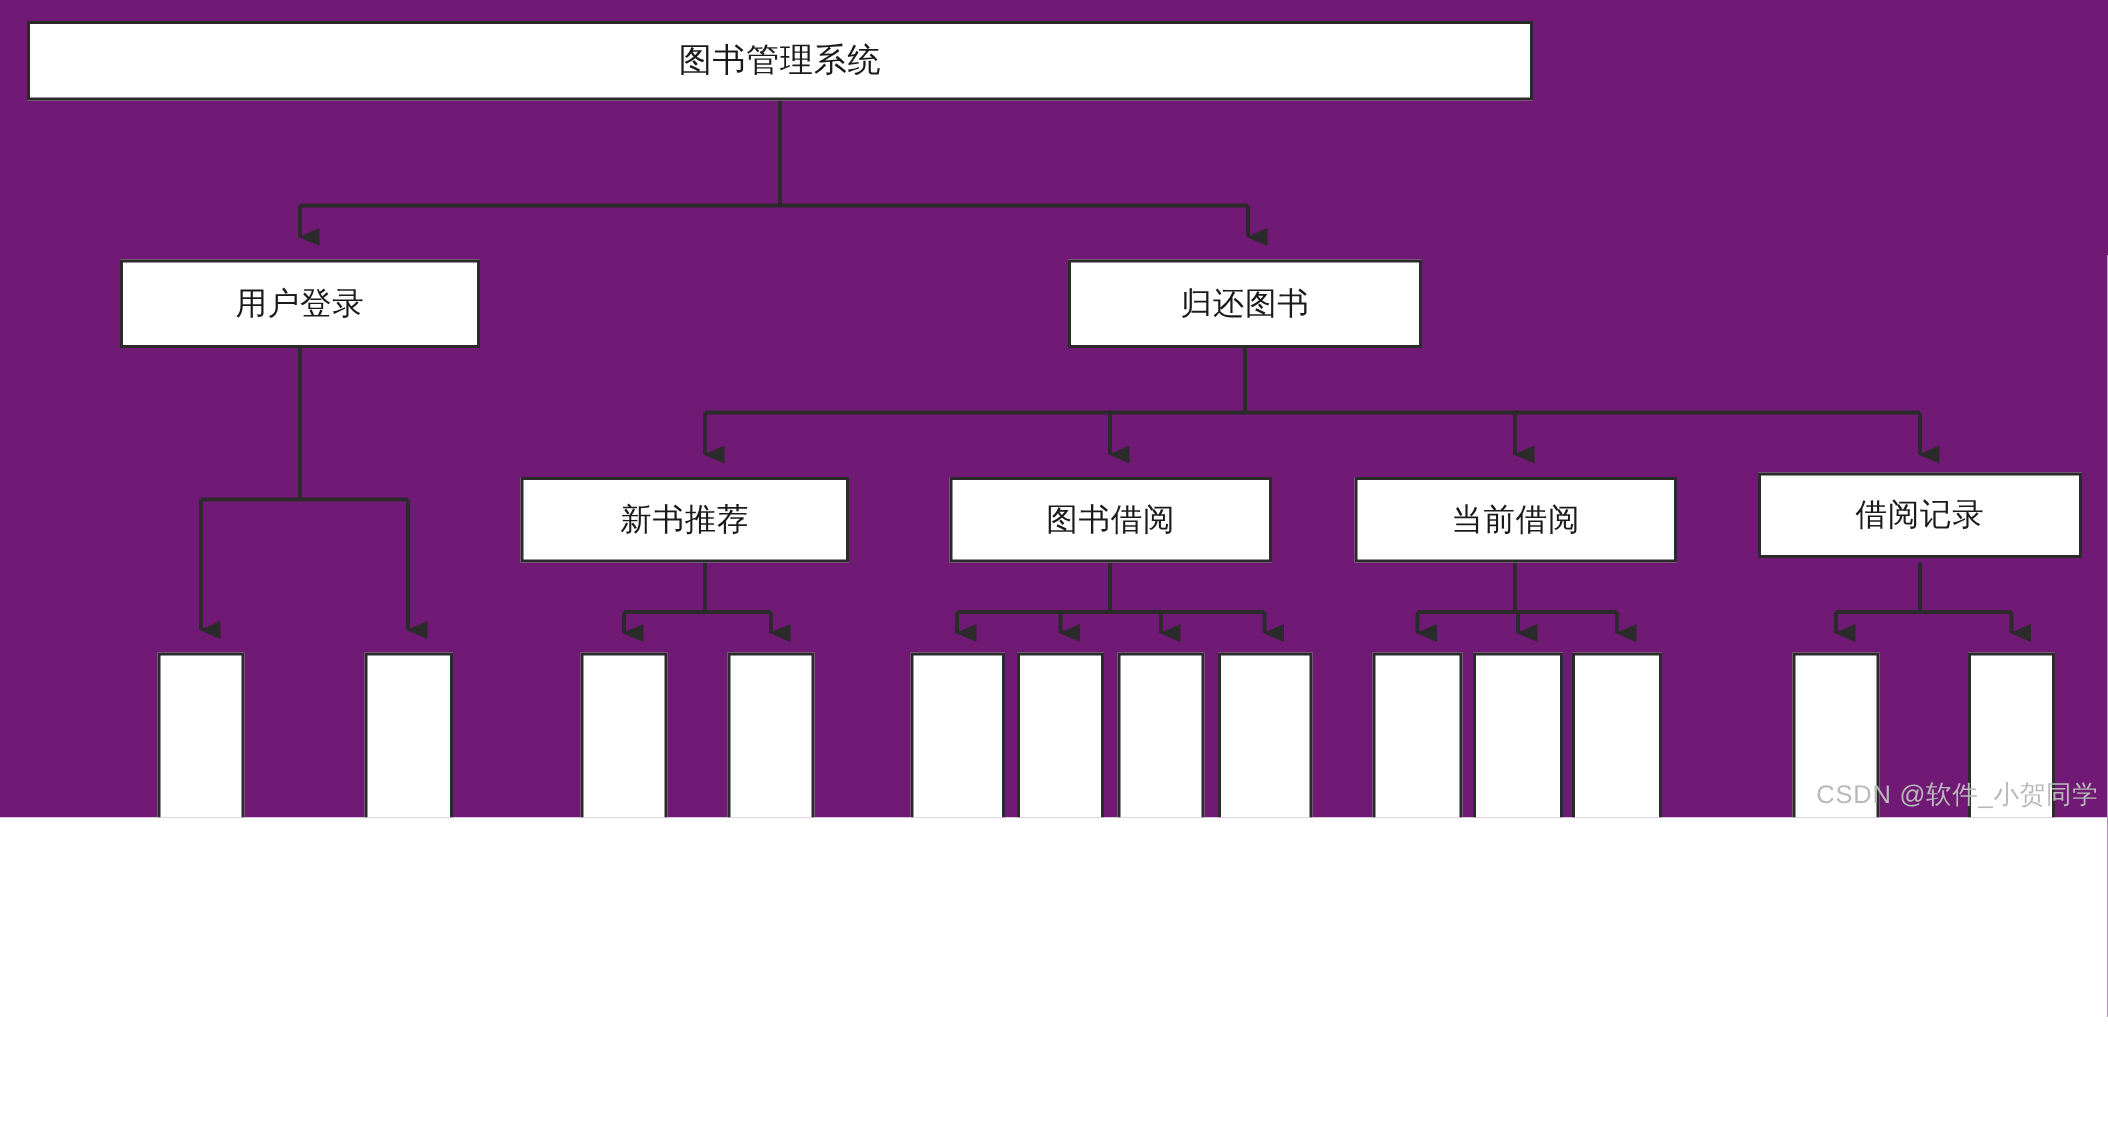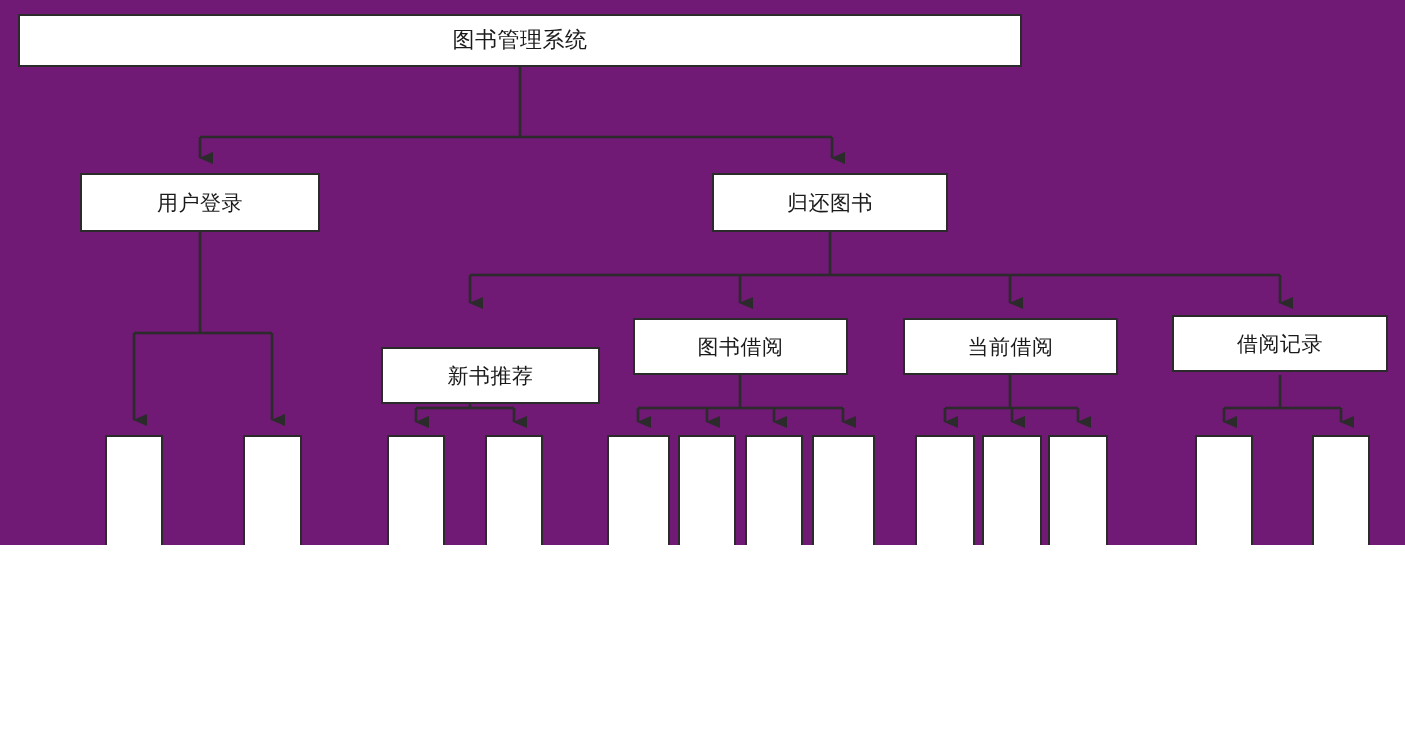--- a/index.html
+++ b/index.html
@@ -127,21 +127,21 @@
   <div id="nodes">
       <div class="node horiz root" style="left: 18px; top: 14px; width: 1004px; height: 53px;">
         <span>图书管理系统</span>
       </div>
       <div class="node horiz" style="left: 80px; top: 173px; width: 240px; height: 59px;">
         <span>用户登录</span>
       </div>
       <div class="node horiz" style="left: 712px; top: 173px; width: 236px; height: 59px;">
         <span>归还图书</span>
       </div>
-      <div class="node horiz" style="left: 381px; top: 318px; width: 219px; height: 57px; margin-top: 29px;">
+      <div class="node horiz" style="left: 347px; top: 318px; width: 219px; height: 57px;">
         <span>新书推荐</span>
       </div>
       <div class="node horiz" style="left: 633px; top: 318px; width: 215px; height: 57px; align-items: center;">
         <span>图书借阅</span>
       </div>
       <div class="node horiz" style="left: 903px; top: 318px; width: 215px; height: 57px;">
         <span>当前借阅</span>
       </div>
       <div class="node horiz" style="left: 1172px; top: 315px; width: 216px; height: 57px;">
         <span>借阅记录</span>
@@ -180,13 +180,14 @@
         <span>确认归还（管理员）</span>
       </div>
       <div class="node vert tall-text" style="left: 1195px; top: 435px; width: 58px; height: 298px;">
         <span>新增借阅记录</span>
       </div>
       <div class="node vert tall-text" style="left: 1312px; top: 435px; width: 58px; height: 298px;">
         <span>查询借阅记录</span>
       </div>
     </div>
 
+  <div class="watermark">CSDN @软件_小贺同学</div>
 </div>
 
 </body></html>

